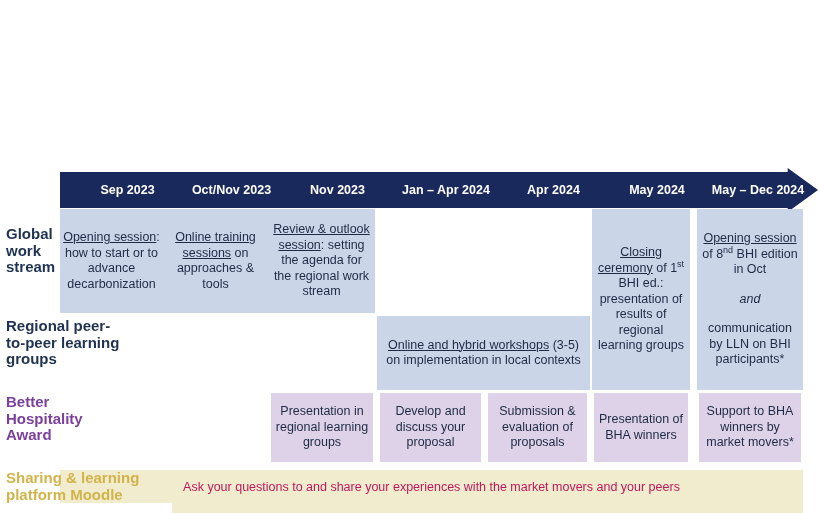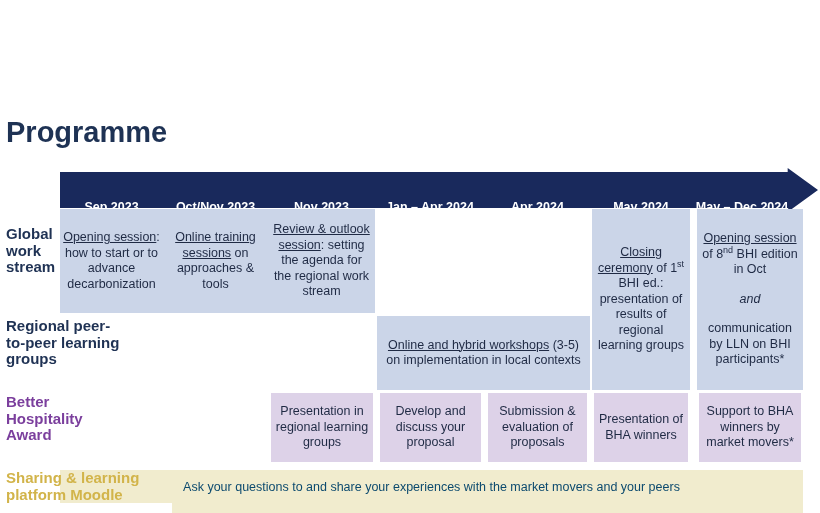--- a/index.html
+++ b/index.html
@@ -9,22 +9,22 @@
   }
   .title{
     position:absolute;left:6px;top:116px;font-size:29px;font-weight:bold;color:#1e3254;
   }
   
   .header-band{
     position:absolute;left:60px;top:168px;width:758px;height:44px;background:#19295c;
     clip-path:polygon(0 9%,96% 9%,96% 0,100% 50%,96% 100%,96% 91%,0 91%);
   }
   .hcell{
-    position:absolute;top:189px;height:36px;display:flex;align-items:center;justify-content:center;
-    color:#ffffff;font-weight:bold;font-size:12.5px;white-space:nowrap;
+    position:absolute;top:172px;height:36px;display:flex;align-items:center;justify-content:center;
+    color:#ffffff;font-weight:bold;font-size:12.5px;white-space:nowrap;padding-left:16px;
   }
   .h1{left:60px;width:103px}.h2{left:163px;width:105px}.h3{left:268px;width:107px}
   .h4{left:377px;width:106px}.h5{left:485px;width:105px}.h6{left:592px;width:98px}
   .h7{left:690px;width:104px}
   
   .rowlabel{position:absolute;font-weight:bold;font-size:15px;line-height:16.5px;color:#1f3254;}
   .lbl-global{left:6px;top:226px;width:62px;}
   .lbl-regional{left:6px;top:318px;width:118px;}
   .lbl-bha{left:6px;top:394px;width:92px;color:#7b3f9d;}
   .lbl-moodle{left:6px;top:470px;width:150px;color:#d2b44a;z-index:3;}
@@ -48,30 +48,29 @@
   .c-r3c6{left:594px;top:393px;width:94px;height:69px;}
   .c-r3c7{left:699px;top:393px;width:102px;height:69px;}
   .u{text-decoration:underline;}
   .it{font-style:italic;}
   .para p{margin:0 0 14px 0;}
   .para p:last-child{margin:0;}
   sup{font-size:9px;line-height:0;}
   
   .moodle-band{
     position:absolute;left:60px;top:470px;width:743px;height:33px;background:#f1ecce;
-    display:flex;align-items:center;justify-content:center;font-size:12.5px;color:#0c4a6e;z-index:1;
+    display:flex;align-items:center;justify-content:center;font-size:12.5px;color:#be185d;z-index:1;
   }
   .moodle-sliver{position:absolute;left:172px;top:503px;width:631px;height:10px;background:#f1ecce;z-index:1;}
 </style>
 </head>
 <body>
 
 <div class="canvas">
 
-  <div class="title">Programme</div>
 
   <div class="header-band"></div>
   <div class="hcell h1">Sep 2023</div>
   <div class="hcell h2">Oct/Nov 2023</div>
   <div class="hcell h3">Nov 2023</div>
   <div class="hcell h4">Jan – Apr 2024</div>
   <div class="hcell h5">Apr 2024</div>
   <div class="hcell h6">May 2024</div>
   <div class="hcell h7">May – Dec 2024</div>
 

